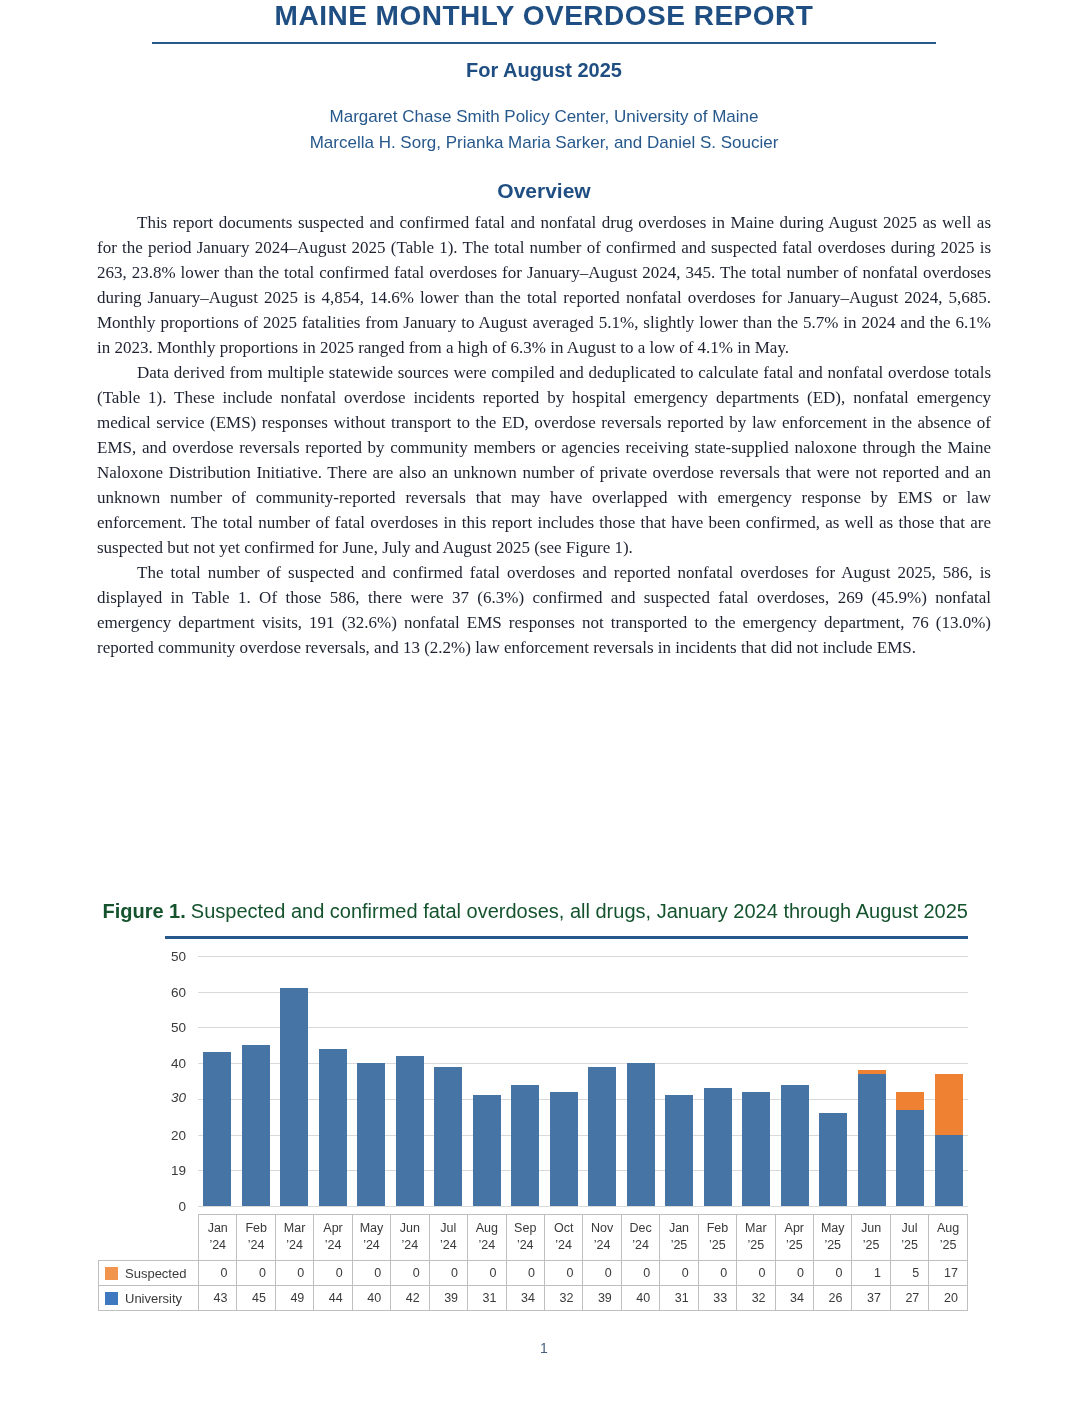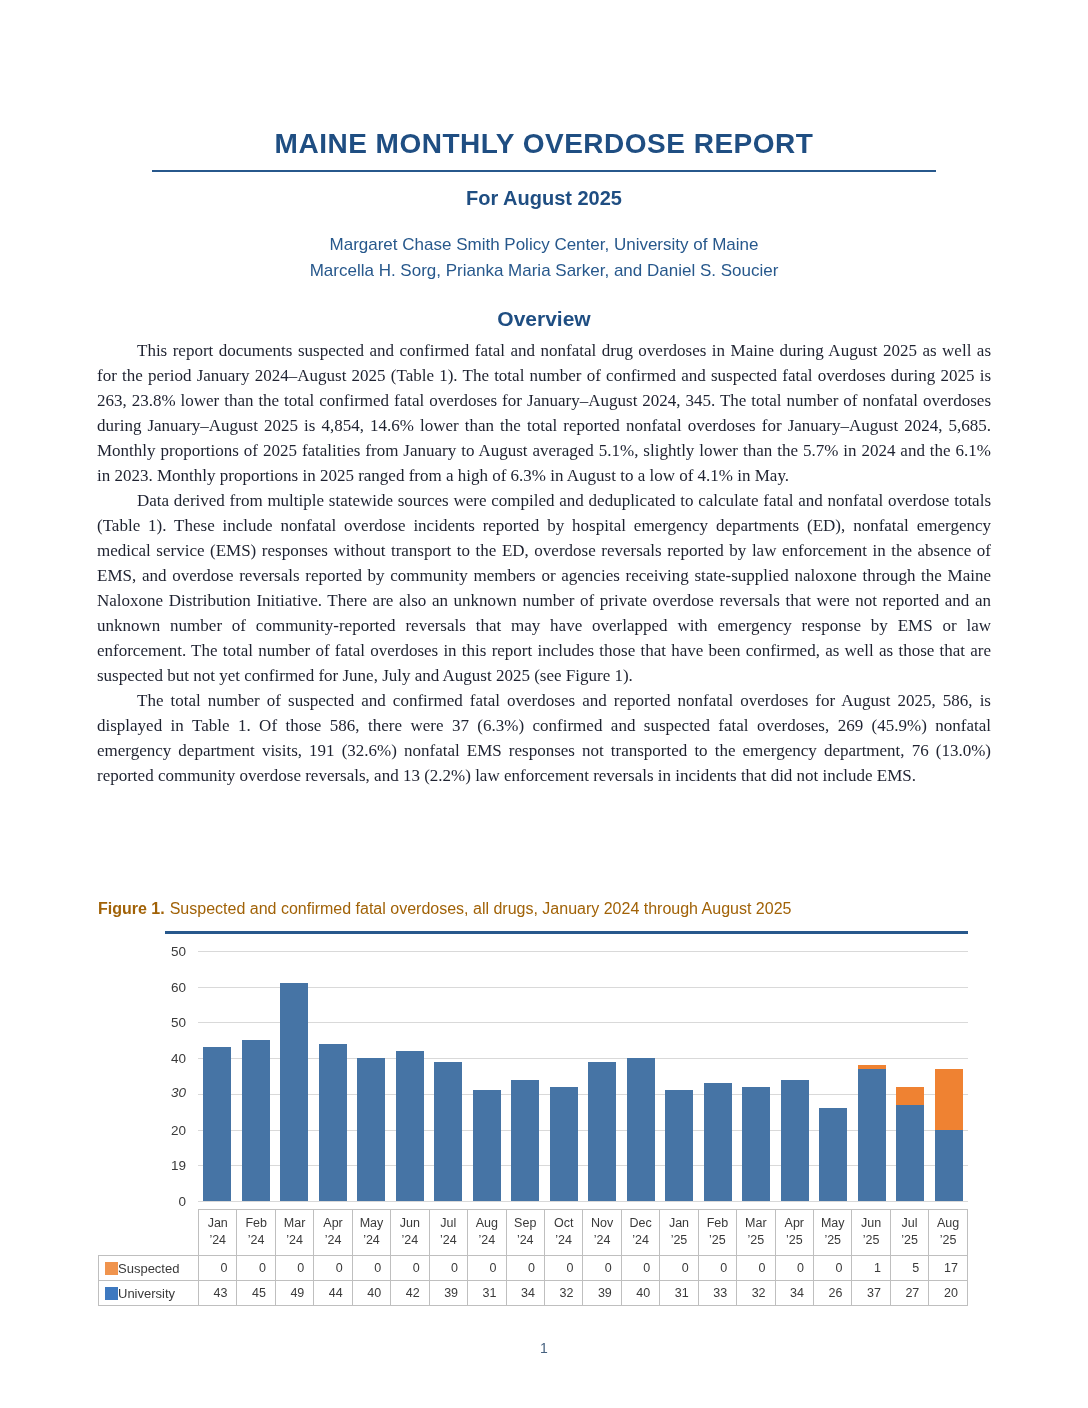--- a/index.html
+++ b/index.html
@@ -8,21 +8,20 @@
     position: relative;
     width: 1088px;
     height: 1408px;
     margin: 0 auto;
     background: #ffffff;
     font-family: "Liberation Sans", sans-serif;
     overflow: hidden;
   }
   
   .doc-title {
-    padding-top: 128px;
     text-align: center;
     font-size: 28px;
     font-weight: bold;
     letter-spacing: 0.5px;
     color: #1F4E82;
   }
   .title-rule {
     width: 784px;
     margin: 10px auto 0 auto;
     border: none;
@@ -60,23 +59,23 @@
   }
   .body-text p { text-indent: 40px; }
   
   .figure-section {
     position: absolute;
     top: 900px;
     left: 98px;
     width: 870px;
   }
   .figure-caption {
-    text-align: left;
-    font-size: 16px;
-    color: #a16207;
+    text-align: right;
+    font-size: 20px;
+    color: #14532d;
   }
   .figure-caption .cap-label { font-weight: bold; }
   .figure-caption .cap-text { margin-left: 5px; }
   .figure-rule {
     margin-top: 13px;
     margin-left: 67px;
     border: none;
     border-top: 3px solid #27588C;
   }
   .chart {
@@ -138,21 +137,21 @@
   .data-table th.corner-cell { border: none; }
   .data-table td.value-cell {
     padding: 4px 9px 4px 0;
     text-align: right;
     height: 25px;
   }
   .data-table th.row-label-cell {
     padding: 4px 0 4px 6px;
     text-align: left;
   }
-  .legend-entry { display: flex; align-items: center; gap: 0; }
+  .legend-entry { display: flex; align-items: center; gap: 7px; }
   .swatch { width: 13px; height: 13px; display: inline-block; flex: 0 0 auto; }
   .row-label-text { font-size: 13px; color: #3A3A3A; }
   
   .page-number {
     position: absolute;
     top: 1340px;
     left: 0;
     width: 100%;
     text-align: center;
     font-size: 14px;

